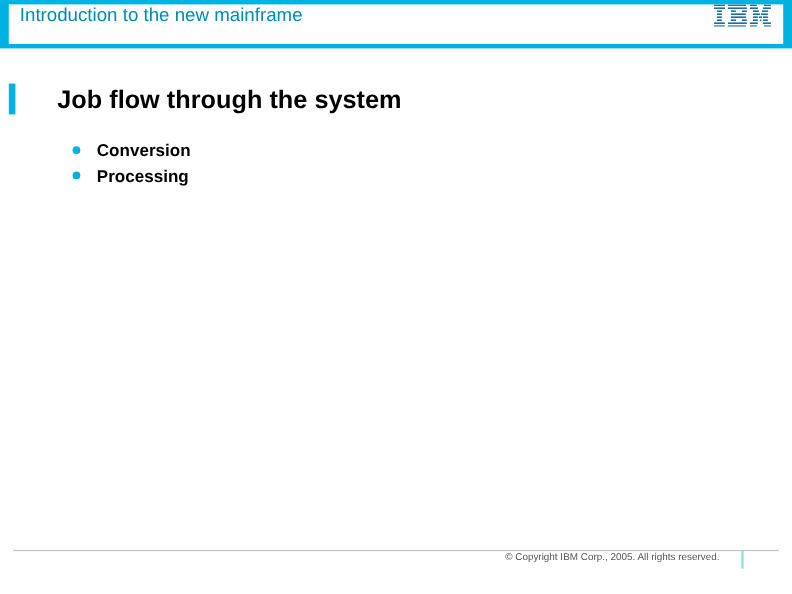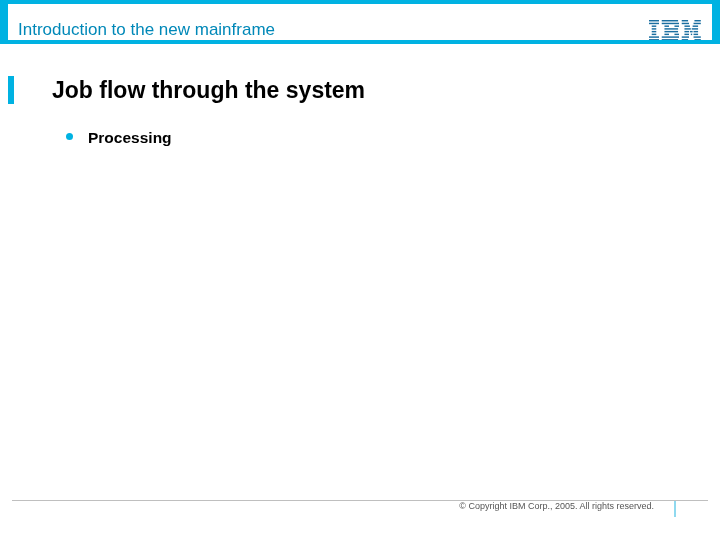--- a/index.html
+++ b/index.html
@@ -8,21 +8,21 @@
 
   .header-bar {
     position: absolute; top: 0; left: 0; right: 0; height: 44px;
     background: #00b2e2;
     display: flex; align-items: center; justify-content: space-between;
     padding: 0 16px 0 18px;
   }
   .header-inner {
     position: absolute; top: 4px; left: 8px; right: 8px; bottom: 4px;
     background: #fff;
-    display: flex; align-items: flex-end; justify-content: space-between;
+    display: flex; align-items: flex-start; justify-content: space-between;
     padding: 0 10px;
   }
   .header-title { font-size: 17px; color: #0088b8; font-weight: 400; }
   .logo { display: flex; align-items: center; }
   .logo svg { height: 20px; width: auto; }
 
   .content { position: absolute; top: 60px; left: 0; right: 0; bottom: 40px; padding-top: 16px; }
 
   .slide-title-wrap { display: flex; align-items: center; margin-bottom: 22px; padding-left: 8px; }
   .title-accent { width: 6px; height: 28px; background: #00b2e2; margin-right: 8px; }
@@ -101,20 +101,21 @@
   </div>
 
   <div class="content">
     <div class="slide-title-wrap">
       <div class="title-accent"></div>
       <h1 class="slide-title">Job flow through the system</h1>
     </div>
 
 
     <ul class="phases">
+      <li>Conversion</li>
       <li>Processing</li>
     </ul>
   </div>
 
   <div class="footer">
     <span class="copyright">© Copyright IBM Corp., 2005. All rights reserved.</span>
     <span class="footer-divider"></span>
   </div>
 
 </div>

